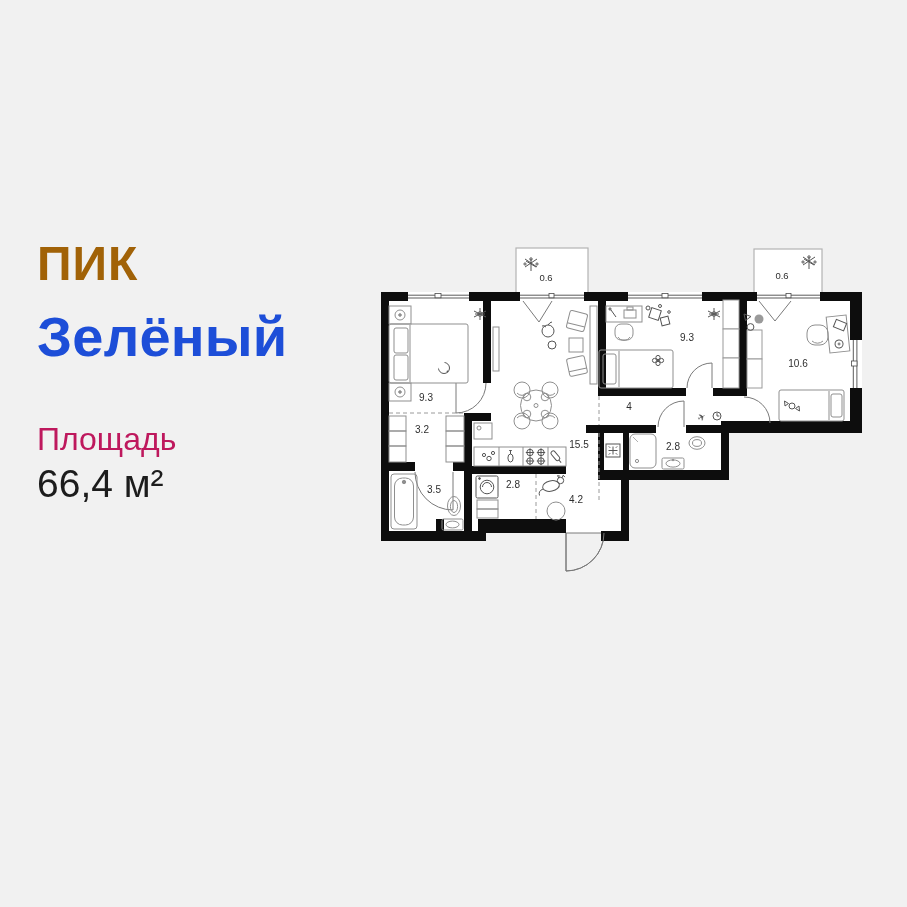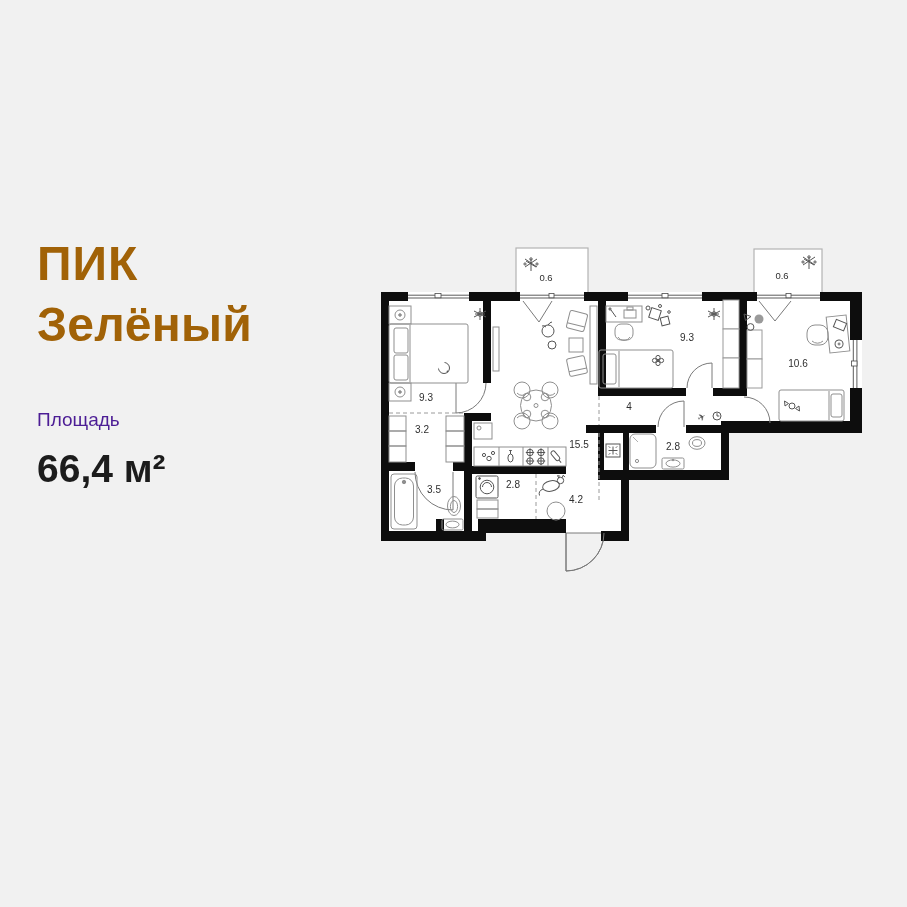--- a/index.html
+++ b/index.html
@@ -1,22 +1,22 @@
 <!DOCTYPE html>
 <html><head>
 <meta charset="utf-8">
 <style>
   html,body{margin:0;padding:0;}
   body{width:907px;height:907px;background:#f1f1f1;font-family:"Liberation Sans",sans-serif;overflow:hidden;position:relative;}
   .card{position:absolute;inset:0;background:#f1f1f1;}
   .left-panel{position:absolute;left:37px;top:240px;width:320px;}
   .logo{font-size:48px;font-weight:800;color:#a16207;letter-spacing:1px;line-height:48px;}
-  .project-title{margin:14px 0 0 0;font-size:48px;font-weight:700;color:#a16207;line-height:45px;letter-spacing:0.2px;}
-  .area-label{margin-top:62px;font-size:19px;color:#4c1d95;font-weight:400;}
-  .area-value{margin-top:16px;font-size:39px;font-weight:700;color:#1c1c1c;}
+  .project-title{margin:26px 0 0 0;font-size:56px;font-weight:700;color:#1d4ed8;line-height:45px;letter-spacing:0.2px;}
+  .area-label{margin-top:62px;font-size:32px;color:#be185d;font-weight:400;}
+  .area-value{margin-top:4px;font-size:39px;font-weight:400;color:#1c1c1c;}
   .plan-wrap{position:absolute;left:376px;top:240px;width:500px;height:340px;}
   svg text{font-family:"Liberation Sans",sans-serif;}
   .room-label{font-size:10px;fill:#2e2e2e;}
   .balcony-label{font-size:9.5px;fill:#2e2e2e;}
   .furn{stroke:#8f8f8f;fill:none;stroke-width:1;}
   .furn2{stroke:#9a9a9a;fill:#fff;stroke-width:1;}
   .icon{stroke:#555;fill:none;stroke-width:1;}
   .door{stroke:#7a7a7a;fill:none;stroke-width:1;}
   .dash{stroke:#9a9a9a;stroke-width:1;stroke-dasharray:4 3;fill:none;}
   .glz{stroke:#4a4a4a;stroke-width:0.9;fill:none;}

